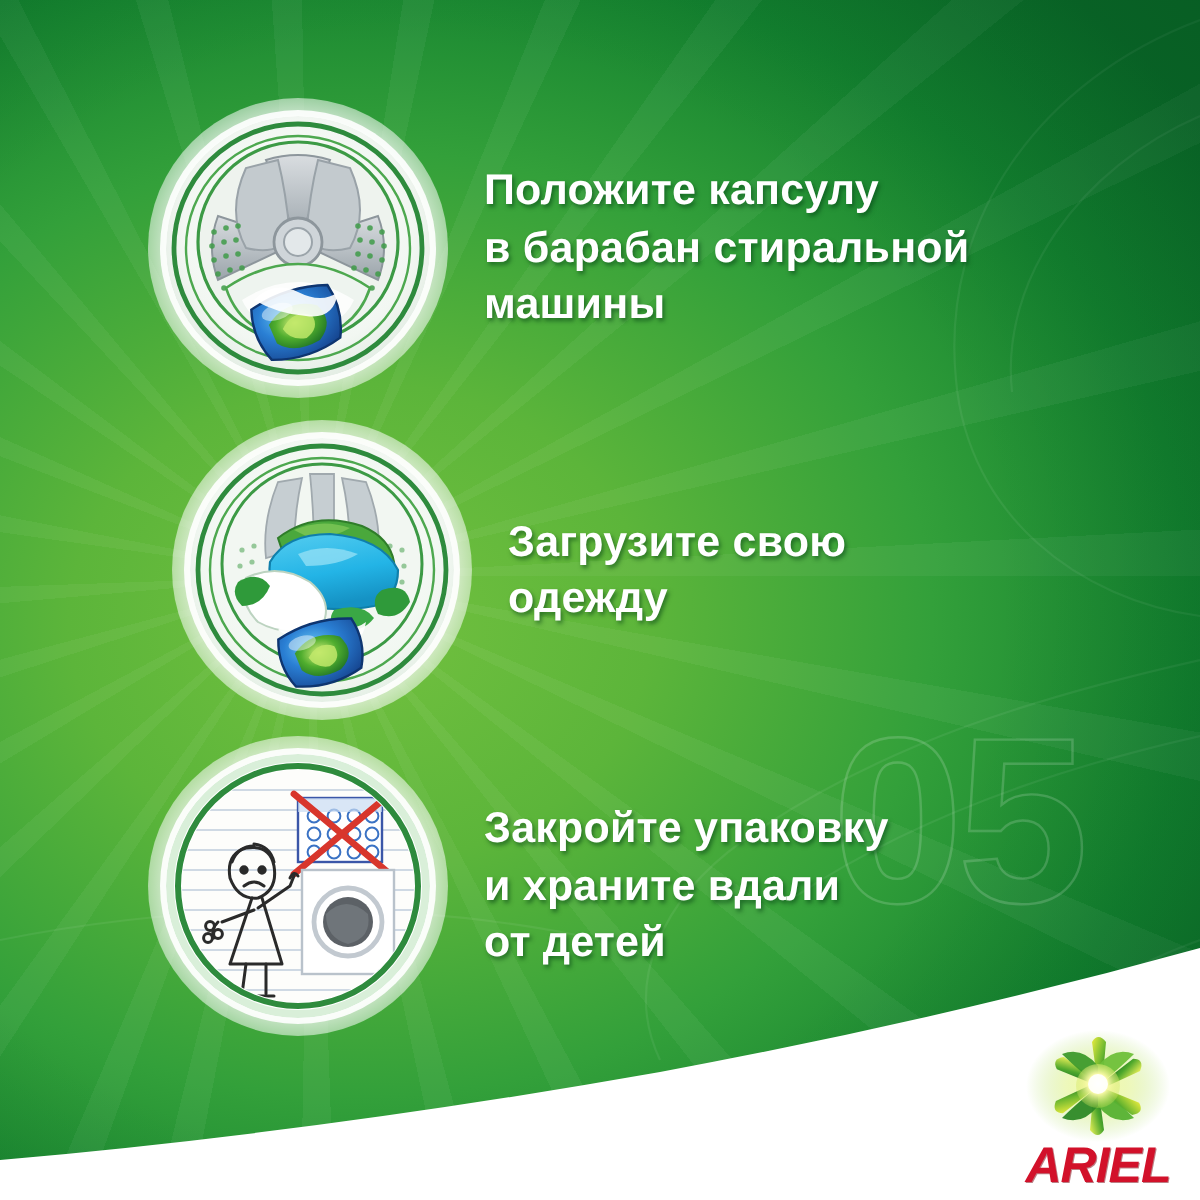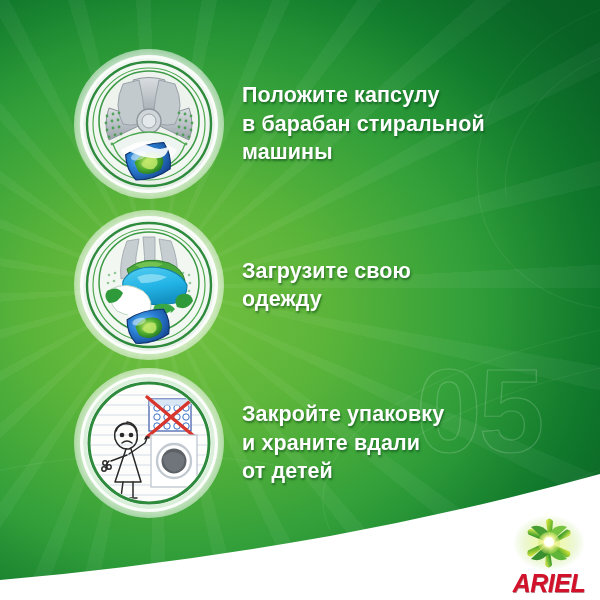--- a/index.html
+++ b/index.html
@@ -66,21 +66,21 @@
 
   
   .step {
     position: absolute;
     display: flex;
     align-items: center;
     left: 0;
     width: 527px;
   }
   #step1 { top: 58px; }
-  #step2 { top: 219px; }
+  #step2 { top: 219px; margin-left: 12px; }
   #step3 { top: 377px; }
 
   .icon-wrap {
     position: relative;
     width: 132px;
     height: 132px;
     margin-left: 83px;
     flex: 0 0 auto;
   }
   .icon-glow {

